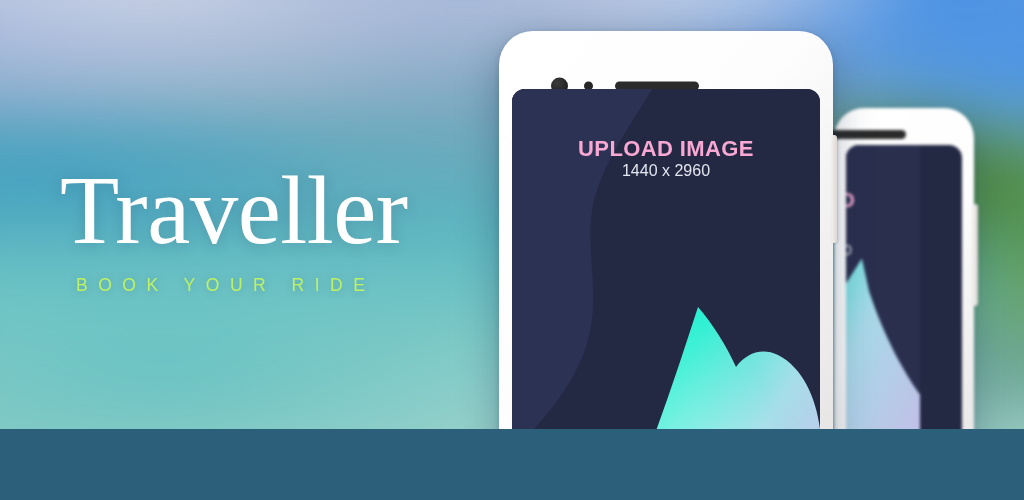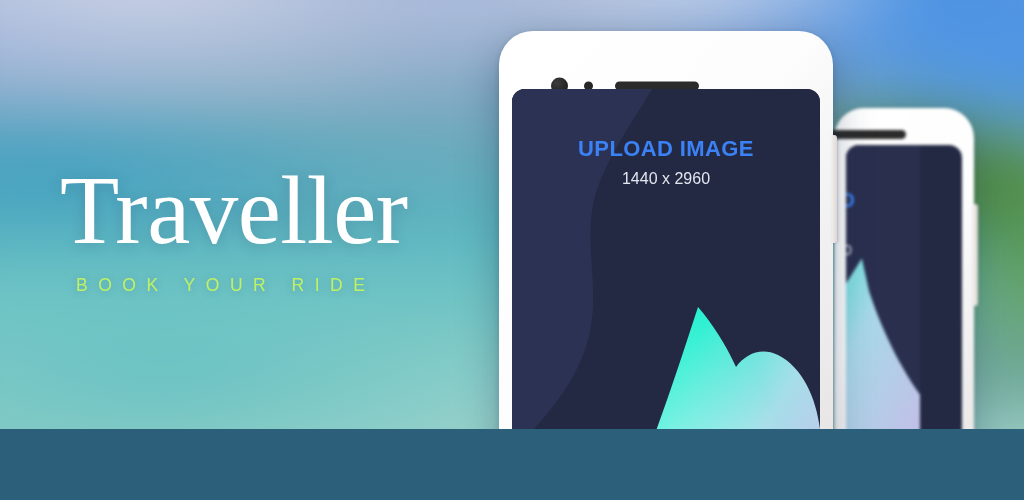--- a/index.html
+++ b/index.html
@@ -139,28 +139,28 @@
   .screen-copy {
     position:absolute; left:0; right:0; top:0;
     text-align:center;
     z-index:3;
   }
   #phone-front .screen-copy { padding-top:47px; }
   #phone-back  .screen-copy { padding-top:44px; }
 
   .upload-title {
     font-weight:700;
-    color:#3b82f6;
+    color:#f9a8d4;
   }
   .upload-dims {
     color:#e3e6ef;
     font-weight:400;
   }
   #phone-front .upload-title { font-size:22px; letter-spacing:0.4px; }
-  #phone-front .upload-dims  { font-size:16px; margin-top:8px; }
+  #phone-front .upload-dims  { font-size:16px; }
   #phone-back  .upload-title { font-size:20px; letter-spacing:0.3px; }
   #phone-back  .upload-dims  { font-size:14.5px; margin-top:7px; }
 
   
   #phone-back .screen-copy { transform:translateX(-92px); }
   #phone-back .screen-art  { transform:translateX(-86px) scale(1.38); transform-origin:left bottom; }
 </style>
 </head>
 <body>
 

